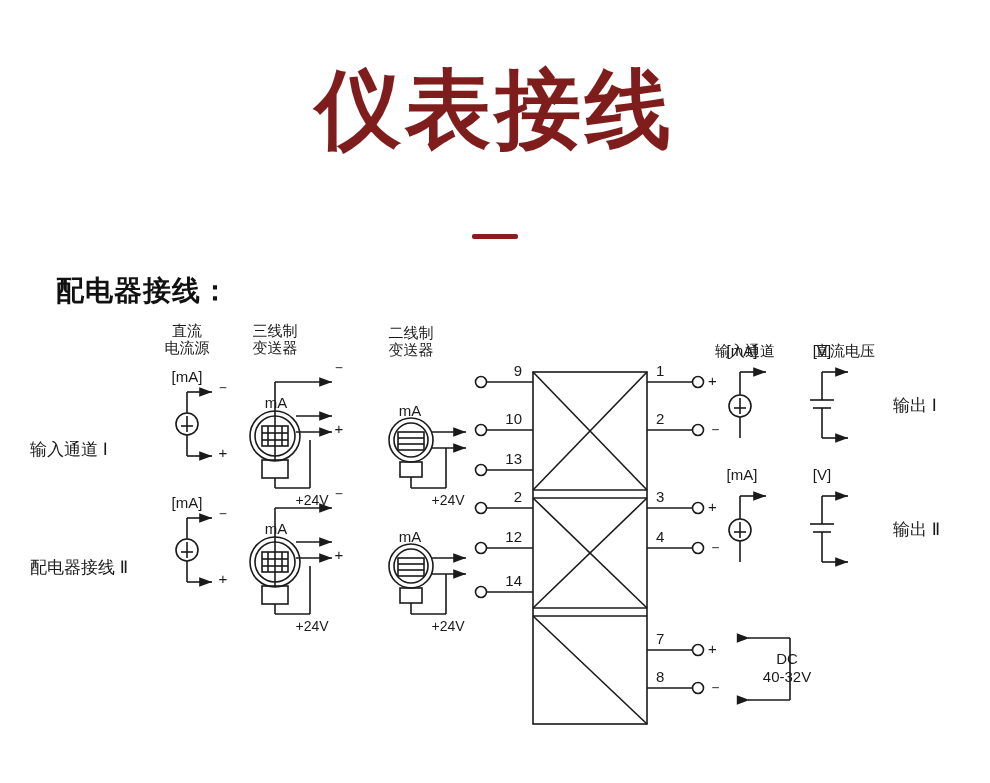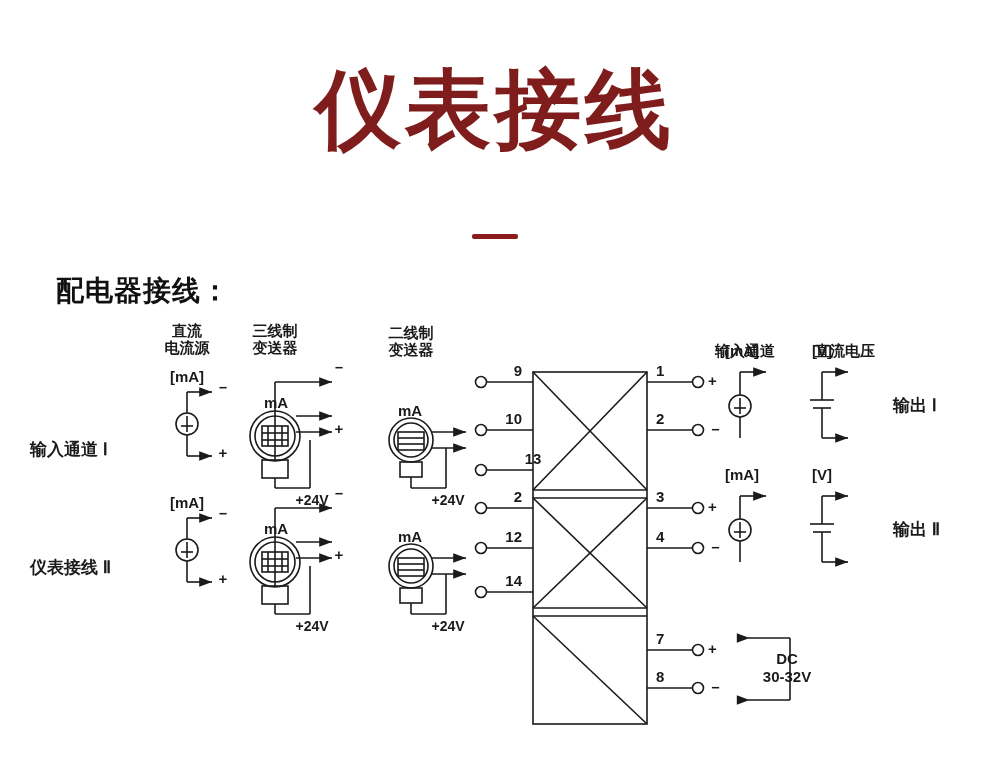--- a/index.html
+++ b/index.html
@@ -52,21 +52,20 @@
     width: 990px;
     height: 440px;
   }
   .lbl {
     position: absolute;
     font-size: 15px;
     color: #1a1a1a;
     white-space: pre;
     line-height: 1.15;
     text-align: center;
-    font-weight: bold;
   }
   .lbl.big {
     font-size: 17px;
   }
   .lbl.small {
     font-size: 14px;
   }
   .lbl.left {
     text-align: left;
   }
@@ -249,21 +248,21 @@
   <div class="lbl" style="left:147px; top:2px; width:80px;">直流
 电流源</div>
   <div class="lbl" style="left:235px; top:2px; width:80px;">三线制
 变送器</div>
   <div class="lbl" style="left:371px; top:4px; width:80px;">二线制
 变送器</div>
   <div class="lbl" style="left:700px; top:22px; width:90px;">输入通道</div>
   <div class="lbl" style="left:800px; top:22px; width:90px;">直流电压</div>
 
   <div class="lbl big left" style="left:30px; top:112px; width:120px;margin-top:8px;">输入通道 Ⅰ</div>
-  <div class="lbl big left" style="left:30px; top:238px; width:120px;">仪表接线 Ⅱ</div>
+  <div class="lbl big left" style="left:30px; top:238px; width:120px;">配电器接线 Ⅱ</div>
 
   <div class="lbl big left" style="left:893px; top:76px; width:100px;">输出 Ⅰ</div>
   <div class="lbl big left" style="left:893px; top:200px; width:100px;">输出 Ⅱ</div>
 
   <div class="lbl" style="left:157px; top:48px; width:60px;">[mA]</div>
   <div class="lbl" style="left:157px; top:174px; width:60px;">[mA]</div>
 
   <div class="lbl" style="left:214px; top:58px; width:18px;">－</div>
   <div class="lbl" style="left:214px; top:124px; width:18px;">+</div>
   <div class="lbl" style="left:214px; top:184px; width:18px;">－</div>
@@ -279,21 +278,21 @@
   <div class="lbl" style="left:330px; top:164px; width:18px;">－</div>
   <div class="lbl" style="left:330px; top:226px; width:18px;">+</div>
 
   <div class="lbl small" style="left:284px; top:172px; width:56px;">+24V</div>
   <div class="lbl small" style="left:284px; top:298px; width:56px;">+24V</div>
   <div class="lbl small" style="left:420px; top:172px; width:56px;">+24V</div>
   <div class="lbl small" style="left:420px; top:298px; width:56px;">+24V</div>
 
   <div class="lbl" style="left:492px; top:42px; width:30px; text-align:right;">9</div>
   <div class="lbl" style="left:492px; top:90px; width:30px; text-align:right;">10</div>
-  <div class="lbl" style="left:518px; top:130px; width:30px; text-align:center;">13</div>
+  <div class="lbl" style="left:492px; top:130px; width:30px; text-align:right;">13</div>
   <div class="lbl" style="left:492px; top:168px; width:30px; text-align:right;">2</div>
   <div class="lbl" style="left:492px; top:208px; width:30px; text-align:right;">12</div>
   <div class="lbl" style="left:492px; top:252px; width:30px; text-align:right;">14</div>
 
   <div class="lbl left" style="left:656px; top:42px; width:30px;">1</div>
   <div class="lbl left" style="left:656px; top:90px; width:30px;">2</div>
   <div class="lbl left" style="left:656px; top:168px; width:30px;">3</div>
   <div class="lbl left" style="left:656px; top:208px; width:30px;">4</div>
   <div class="lbl left" style="left:656px; top:310px; width:30px;">7</div>
   <div class="lbl left" style="left:656px; top:348px; width:30px;">8</div>
@@ -304,15 +303,15 @@
   <div class="lbl left" style="left:708px; top:218px; width:18px;">－</div>
   <div class="lbl left" style="left:708px; top:320px; width:18px;">+</div>
   <div class="lbl left" style="left:708px; top:358px; width:18px;">－</div>
 
   <div class="lbl" style="left:712px; top:22px; width:60px;">[mA]</div>
   <div class="lbl" style="left:712px; top:146px; width:60px;">[mA]</div>
   <div class="lbl" style="left:794px; top:22px; width:56px;">[V]</div>
   <div class="lbl" style="left:794px; top:146px; width:56px;">[V]</div>
 
   <div class="lbl" style="left:732px; top:330px; width:110px;">DC</div>
-  <div class="lbl" style="left:732px; top:348px; width:110px;">30-32V</div>
+  <div class="lbl" style="left:732px; top:348px; width:110px;">40-32V</div>
 
 </div>
 
 </body></html>

